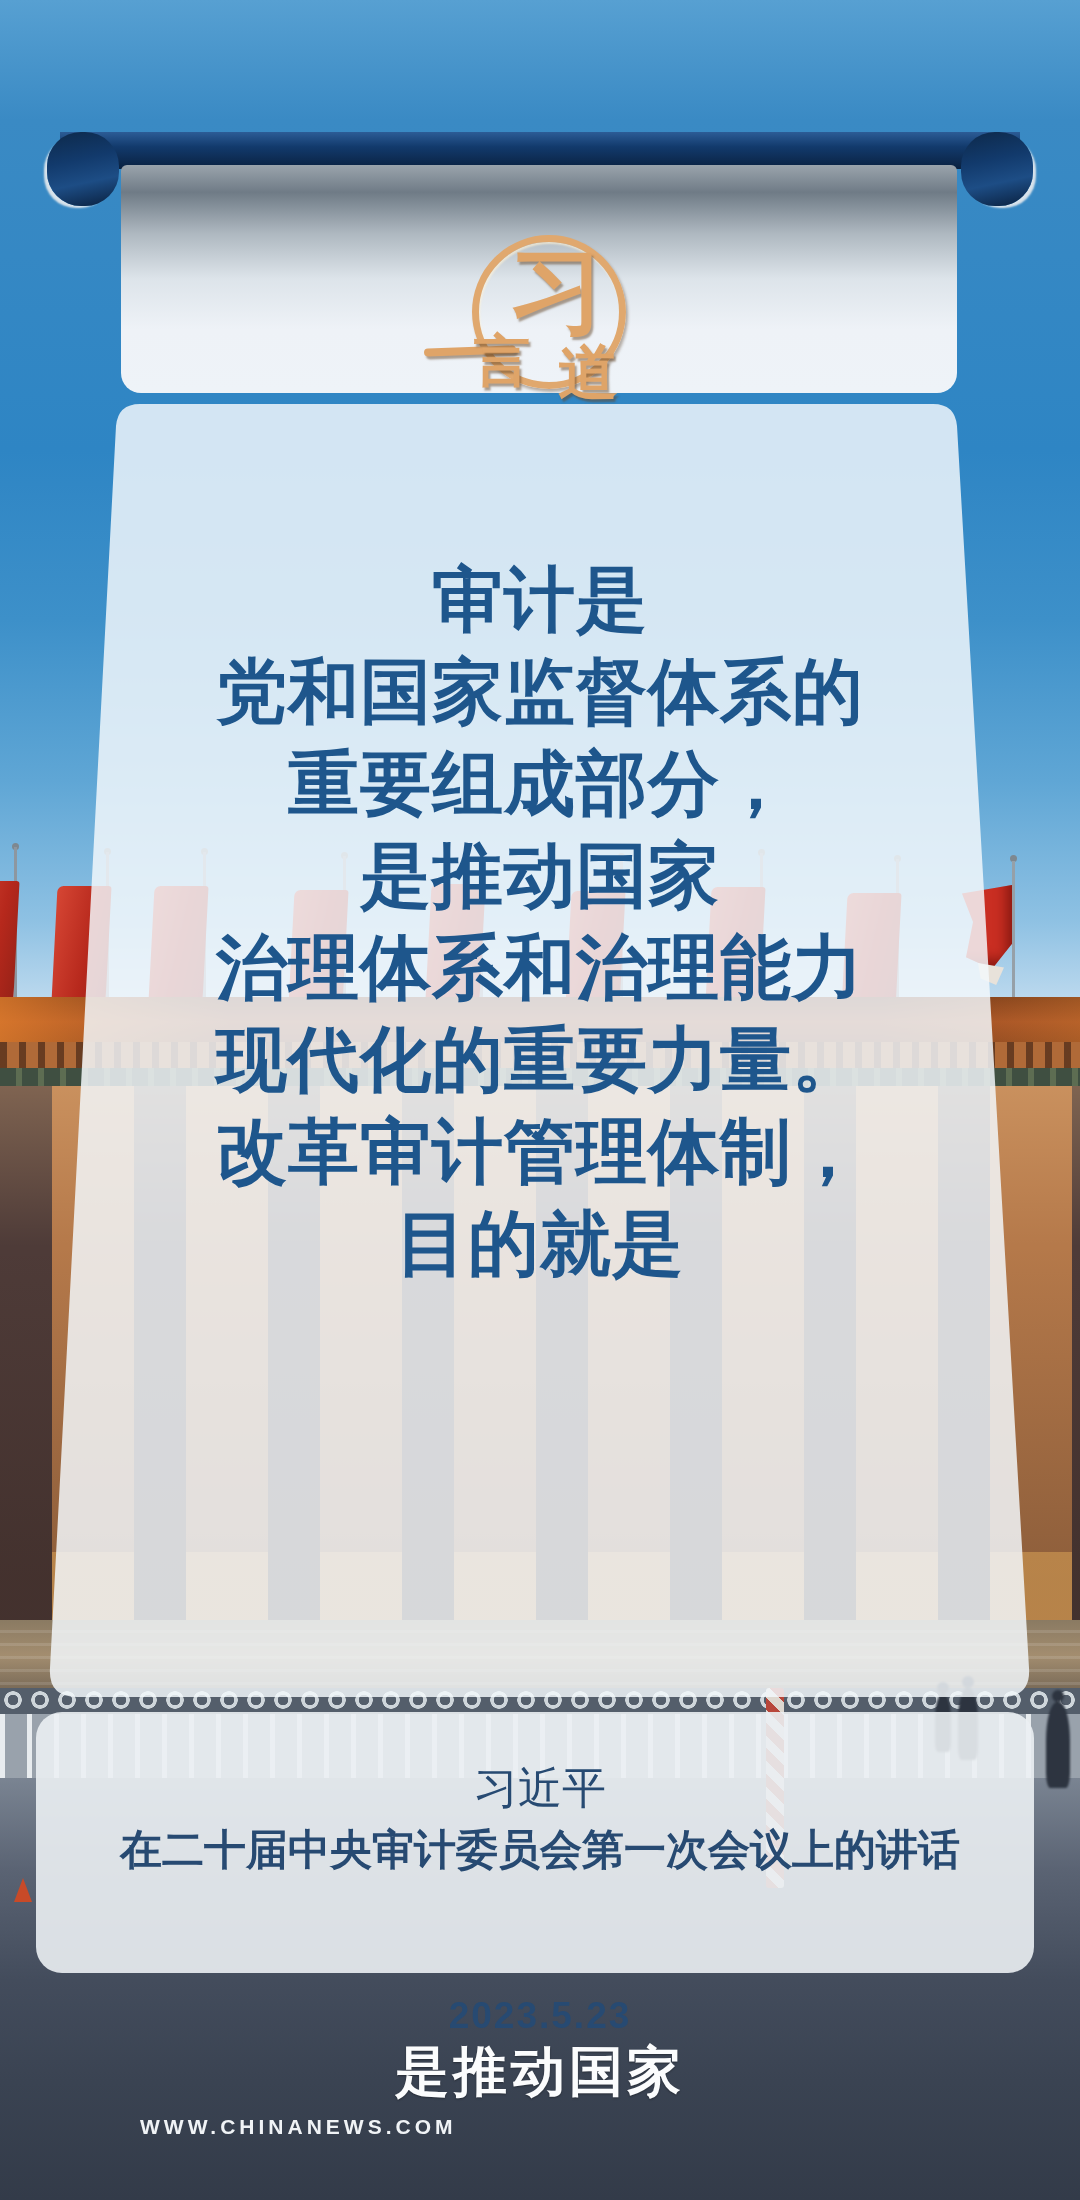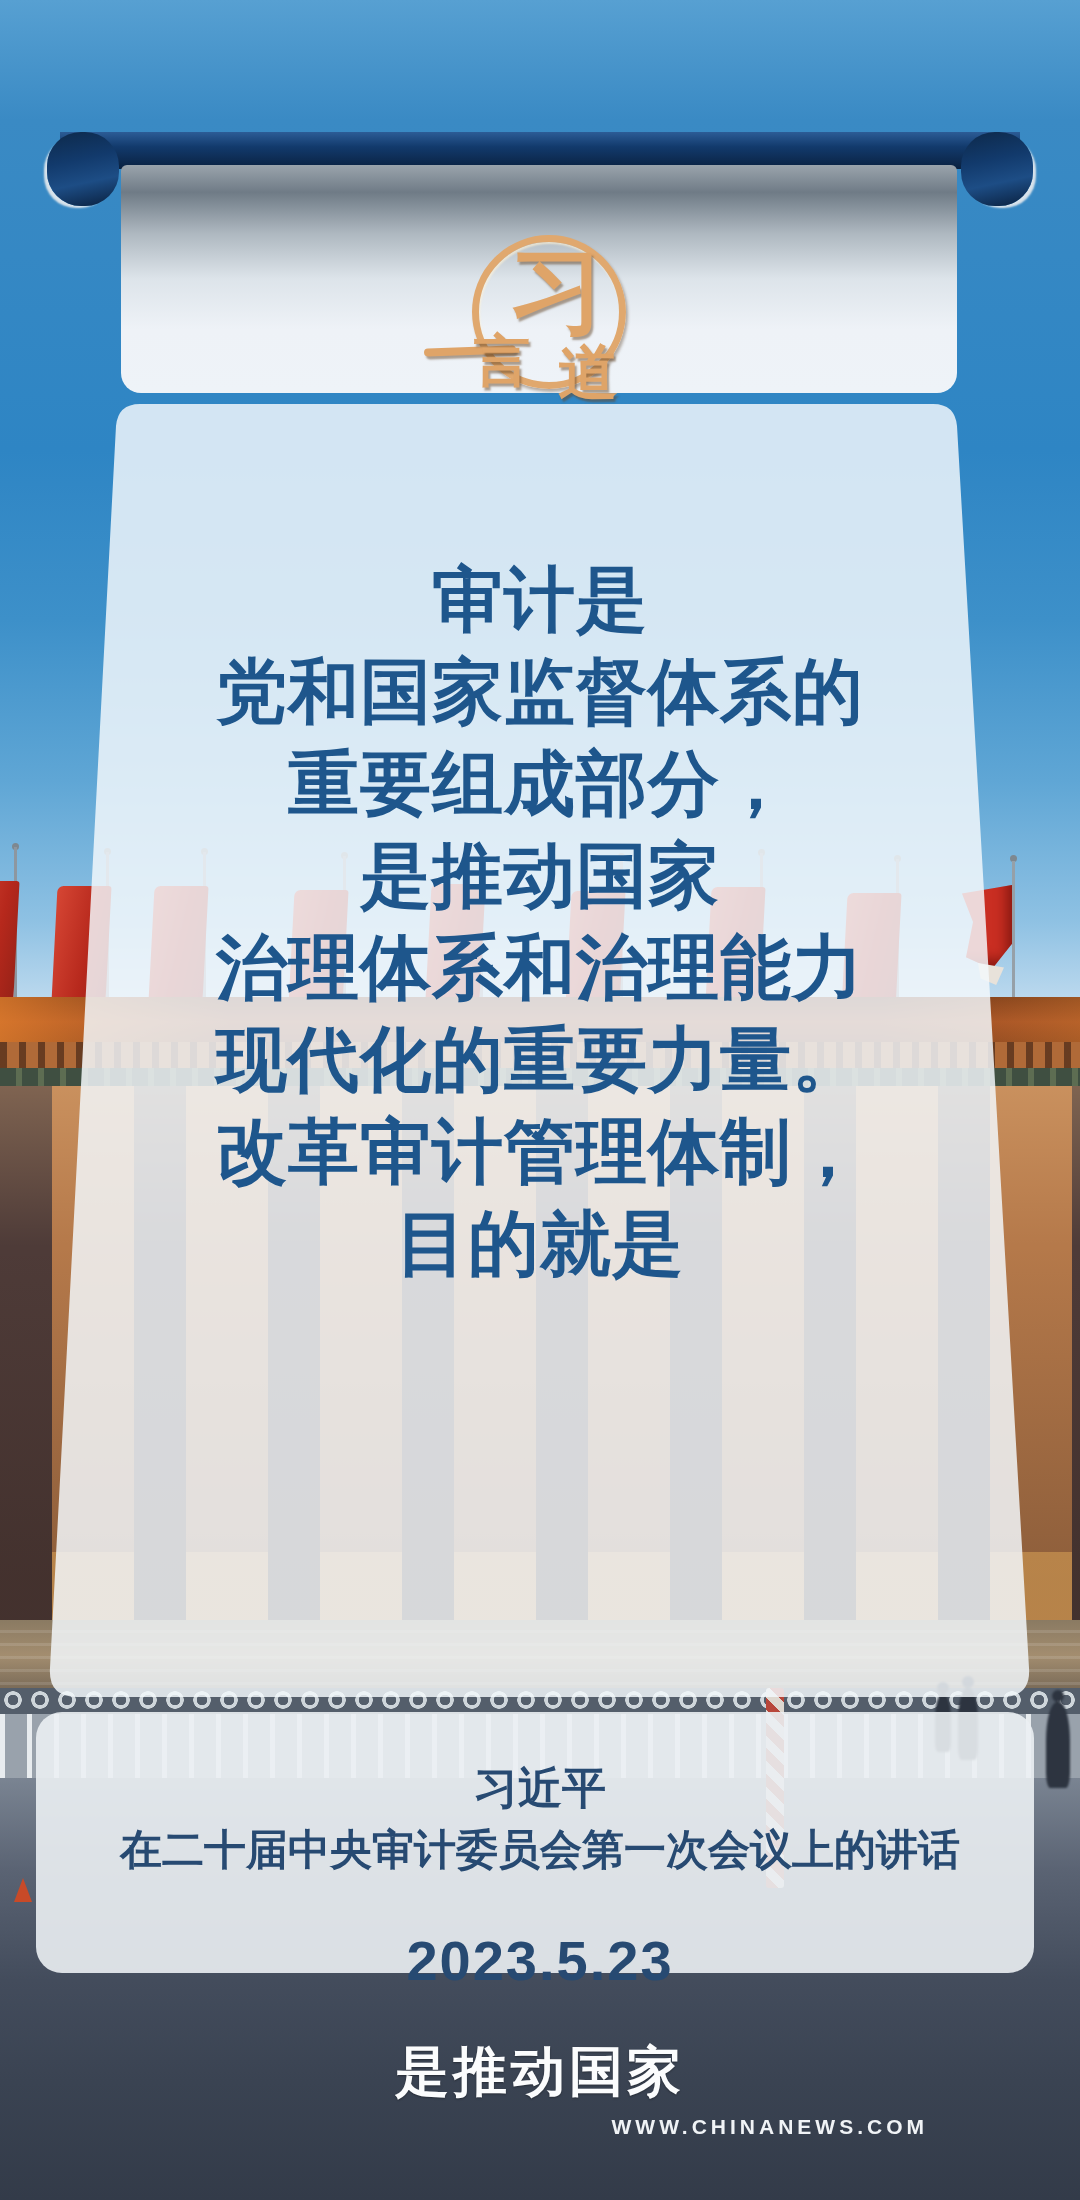--- a/index.html
+++ b/index.html
@@ -87,31 +87,31 @@
 
   
   .quote-card-svg{left:0;top:0;width:1080px;height:2200px;}
   .quote-text{left:60px;top:554px;width:960px;text-align:center;}
   .quote-line{font-size:71px;line-height:92px;font-weight:700;letter-spacing:1px;color:#1e568c;}
 
   
   .attr-card{left:36px;top:1712px;width:998px;height:261px;border-radius:26px;
        background:rgba(235,239,243,.9);}
   .attr-speaker{left:90px;top:1762px;width:900px;text-align:center;
-       font-size:44px;line-height:52px;font-weight:700;color:#274a72;}
+       font-size:44px;line-height:52px;font-weight:400;color:#274a72;}
   .attr-occasion{left:60px;top:1822px;width:960px;text-align:center;
        font-size:42px;line-height:56px;font-weight:700;color:#274a72;}
-  .attr-date{left:90px;top:1933px;width:900px;text-align:center;
-       font-size:56px;line-height:56px;font-weight:700;letter-spacing:2px;color:#274a72;}
+  .attr-date{left:90px;top:1988px;width:900px;text-align:center;
+       font-size:37px;line-height:56px;font-weight:700;letter-spacing:2px;color:#274a72;}
 
   
   .footer-logo{left:140px;top:2038px;width:800px;text-align:center;font-weight:700;
        font-size:54px;line-height:66px;color:#fbfcfd;letter-spacing:4px;
        text-shadow:0 1px 2px rgba(0,0,0,.35);}
-  .footer-url{left:128px;top:2112px;width:800px;text-align:right;font-weight:700;
+  .footer-url{left:140px;top:2112px;width:800px;text-align:left;font-weight:700;
        font-size:21px;line-height:30px;color:#f0f3f6;letter-spacing:4px;}
 </style>
 </head>
 <body>
 
 <div class="canvas">
 
   <div class="abs sky"></div>
 
   <div class="flag abs" style="left:175px;top:848px;">

